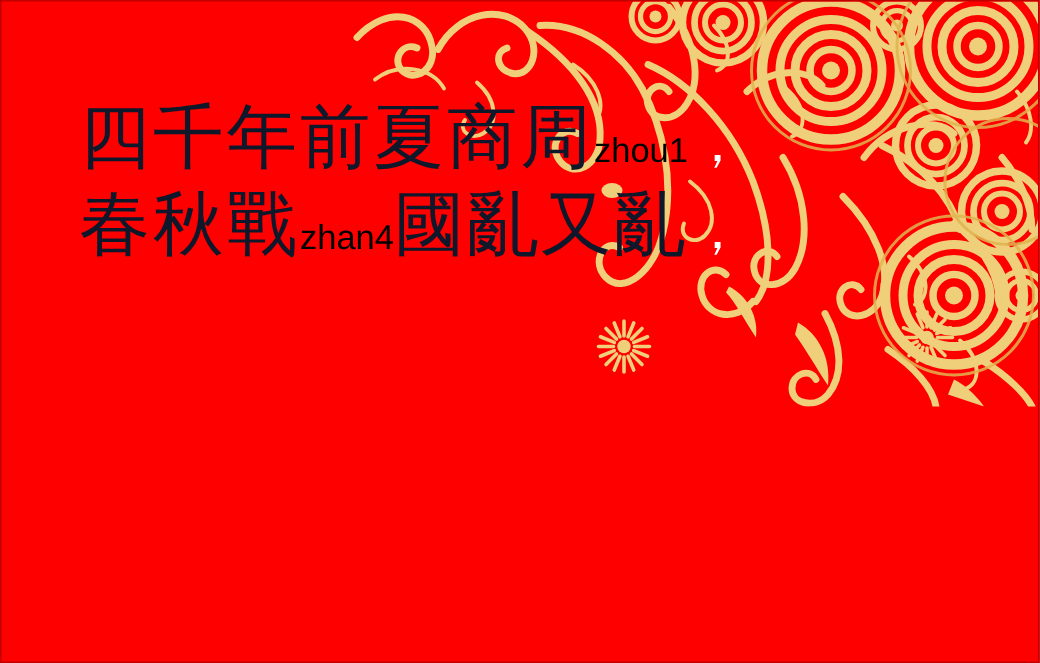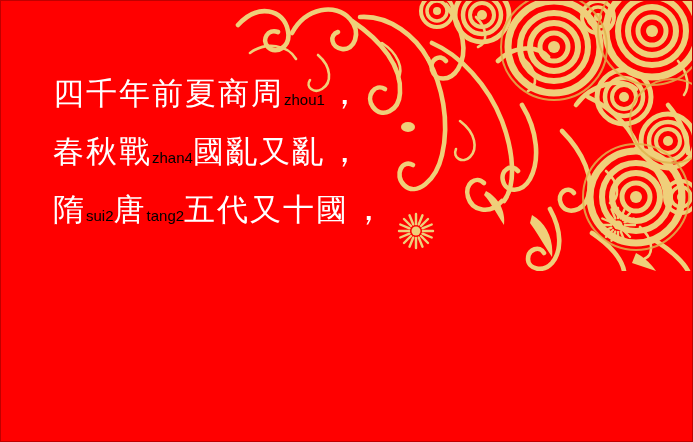--- a/index.html
+++ b/index.html
@@ -40,34 +40,34 @@
     height: 58px;
     line-height: 58px;
     white-space: nowrap;
     color: #ffffff;
     font-family: "DejaVu Serif", "Liberation Serif", serif;
     font-size: 35px;
     letter-spacing: 1px;
   }
   .han {
     font-family: "DejaVu Serif", "Liberation Serif", serif;
-    font-size: 31px;
-    color: #ffffff;
+    font-size: 47px;
+    color: #0f172a;
     letter-spacing: 2px;
   }
   .punct {
     font-family: "DejaVu Serif", "Liberation Serif", serif;
     font-size: 35px;
     color: #ffffff;
     letter-spacing: 0;
     padding-left: 2px;
   }
   .pinyin {
     font-family: "Liberation Sans", sans-serif;
-    font-size: 15px;
+    font-size: 23px;
     color: #000000;
     letter-spacing: 0;
     font-weight: 400;
     vertical-align: baseline;
     position: relative;
     top: 1px;
   }
 </style>
 </head>
 <body>
@@ -183,19 +183,16 @@
     <div class="verse-line">
       <span class="han">四千年前夏商周</span><span class="pinyin">zhou1</span><span class="punct">，</span>
     </div>
 
     <div class="verse-line">
       <span class="han">春秋戰</span><span class="pinyin">zhan4</span><span class="han">國亂又亂</span><span class="punct">，</span>
     </div>
 
 
 
-    <div class="verse-line">
-      <span class="han">隋</span><span class="pinyin">sui2</span><span class="han">唐</span><span class="pinyin">tang2</span><span class="han">五代又十國</span><span class="punct">，</span>
-    </div>
 
 
   </div>
 </div>
 
 </body></html>

